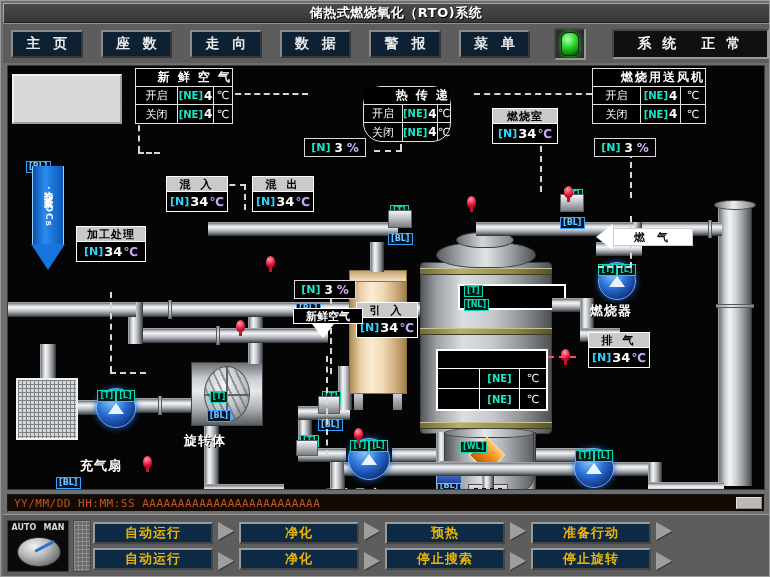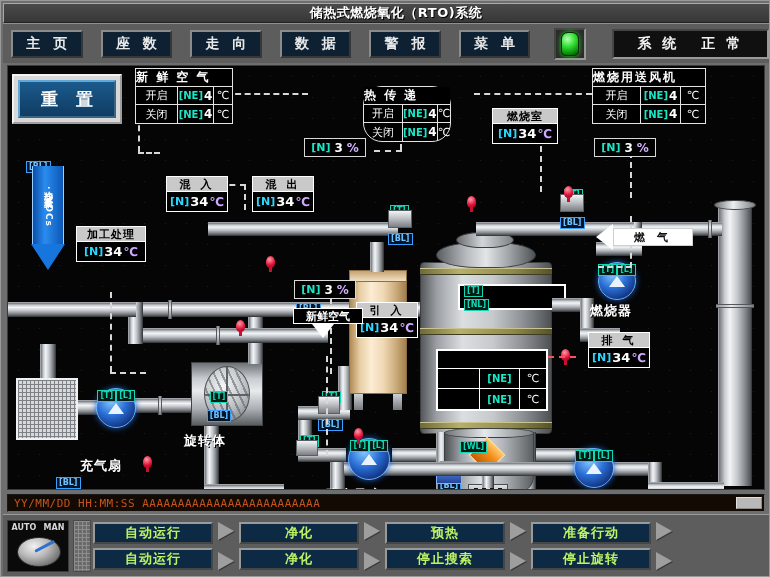--- a/index.html
+++ b/index.html
@@ -85,21 +85,21 @@
   .abs { position: absolute; }
 
   
   .panel {
     position: absolute;
     border: 1px solid #e3e3e3;
     background: #000;
   }
   .panel .phead {
     background: #000; color: #fff; font-size: 12px; font-weight: bold;
-    text-align: left; letter-spacing: 2px; line-height: 17px; height: 18px;
+    text-align: right; letter-spacing: 2px; line-height: 17px; height: 18px;
     border-bottom: 1px solid #e3e3e3;
   }
   .prow { display: flex; height: 18px; border-bottom: 1px solid #e3e3e3; }
   .prow:last-child { border-bottom: none; }
   .pcell {
     display: flex; align-items: center; justify-content: center;
     font-size: 11px; color: #fff; border-right: 1px solid #e3e3e3;
   }
   .pcell:last-child { border-right: none; }
   .tagv { color: #19e7c8; font-weight: bold; font-size: 10px; }
@@ -318,21 +318,21 @@
     background-color:#6a6a6a;
     border:1px solid #4a4a4a;
   }
   .stepcol {
     display:flex; flex-direction:column; justify-content:center; gap:4px;
     margin: 0 2px;
   }
   .stepbtn {
     width:120px; height:22px;
     background:#0d2a44; border:2px outset #9a9a9a;
-    color:#bef264; font-size:13px; font-weight:bold;
+    color:#eab308; font-size:13px; font-weight:bold;
     display:flex; align-items:center; justify-content:center;
     letter-spacing:1px; cursor:pointer;
   }
   .arrowcol {
     display:flex; flex-direction:column; justify-content:center; gap:12px;
     margin:0 3px;
   }
   .tri {
     width:0;height:0;
     border-top:9px solid transparent; border-bottom:9px solid transparent;
@@ -637,21 +637,20 @@
           <span class="numv">4</span>
         </div>
         <div class="pcell" style="flex:1;">℃</div>
       </div>
     </div>
 
     <div class="abs" style="left:6px; top:4px;">
       <span class="chip">[TL]</span>
     </div>
     <div class="abs" style="left:4px; top:8px; width:110px; height:50px; background:#d8d8d8; border:2px outset #f2f2f2;"></div>
-    <div class="abs" style="left:10px; top:14px; width:98px; height:38px; background:linear-gradient(#1b5a8c,#0f3c63); border:2px outset #5fa8d8; display:flex; align-items:center; justify-content:center; color:#fff; font-size:17px; font-weight:bold; letter-spacing:6px; text-indent:6px; cursor:pointer;">重 置</div>
 
     <div class="pct-box abs" style="left:296px; top:72px; width:62px;">
       <span class="t">[N]</span>
       <span class="numv">3</span>
       <span class="u">%</span>
     </div>
     <div class="pct-box abs" style="left:586px; top:72px; width:62px;">
       <span class="t">[N]</span>
       <span class="numv">3</span>
       <span class="u">%</span>

